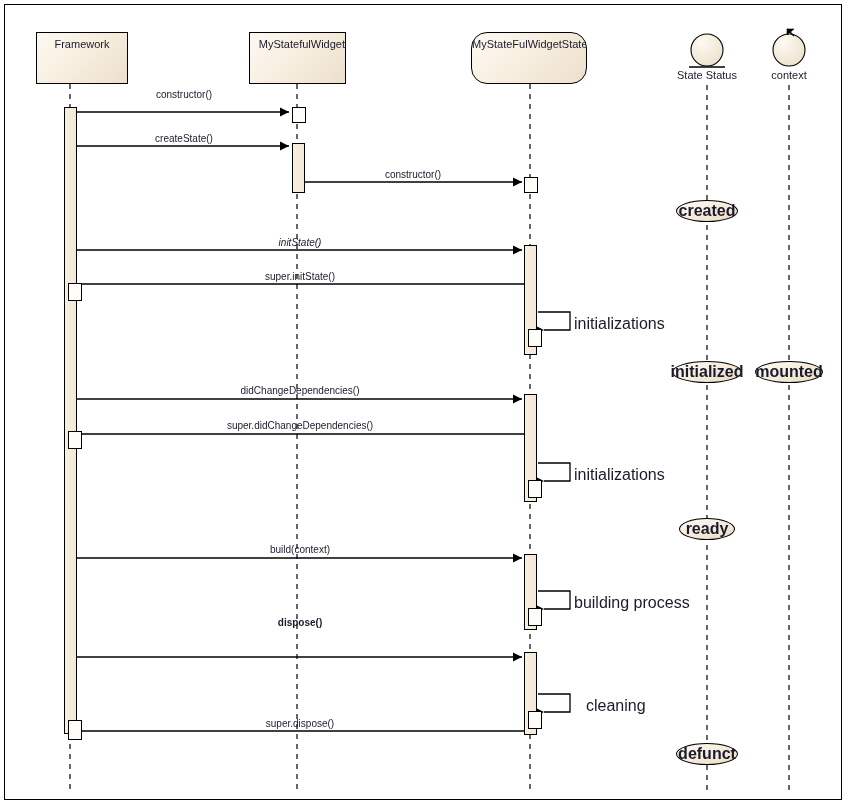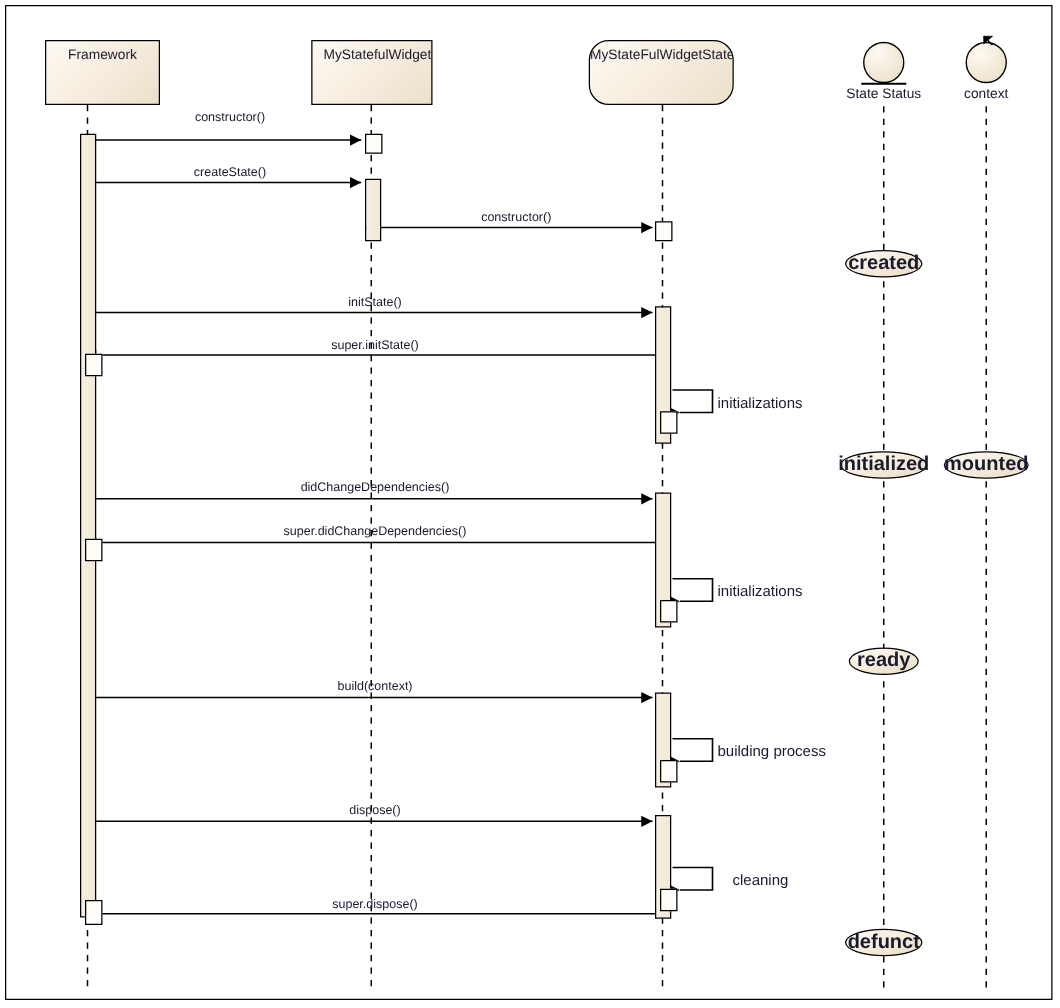--- a/index.html
+++ b/index.html
@@ -32,21 +32,21 @@
     background:linear-gradient(160deg,#fdfaf4 0%,#f4e9d7 60%,#e9dcc6 100%);
     font-size:16px;font-weight:bold;color:#1a1a2e;
     text-align:center;white-space:nowrap;
     display:flex;align-items:center;justify-content:center;
   }
   .msg-label{
     position:absolute;font-size:10px;color:#1a1a2e;white-space:nowrap;
   }
   .msg-label.center{transform:translateX(-50%);text-align:left;}
   .note-label{
-    position:absolute;font-size:12px;color:#1a1a2e;white-space:nowrap;
+    position:absolute;font-size:16px;color:#1a1a2e;white-space:nowrap;
   }
   .act-bar{
     position:absolute;box-sizing:border-box;
     border:1px solid #000;
     background:linear-gradient(90deg,#f7efe1 0%,#f2e8d7 100%);
   }
   .act-bar.small{
     background:#fffdf8;
   }
 </style>
@@ -173,26 +173,26 @@
       <div class="act-bar" style="left: 524px; top: 554px; width: 13px; height: 76px; z-index: 3;"></div>
       <div class="act-bar small" style="left: 528px; top: 608px; width: 14px; height: 18px; z-index: 5;"></div>
       <div class="act-bar" style="left: 524px; top: 652px; width: 13px; height: 83px; z-index: 3;"></div>
       <div class="act-bar small" style="left: 528px; top: 711px; width: 14px; height: 18px; z-index: 5;"></div>
     </div>
 
   <div id="msgs">
       <div class="msg-label center" style="left: 184px; top: 89px;">constructor()</div>
       <div class="msg-label center" style="left: 184px; top: 133px;">createState()</div>
       <div class="msg-label center" style="left: 413px; top: 169px;">constructor()</div>
-      <div class="msg-label center" style="left: 300px; top: 237px;">initState()</div>
+      <div class="msg-label center" style="left: 300px; top: 237px; font-style: italic;">initState()</div>
       <div class="msg-label center" style="left: 300px; top: 271px;">super.initState()</div>
       <div class="msg-label center" style="left: 300px; top: 385px;">didChangeDependencies()</div>
       <div class="msg-label center" style="left: 300px; top: 420px;">super.didChangeDependencies()</div>
       <div class="msg-label center" style="left: 300px; top: 544px;">build(context)</div>
-      <div class="msg-label center" style="left: 300px; top: 643px;">dispose()</div>
+      <div class="msg-label center" style="left: 300px; top: 617px; font-weight: bold;">dispose()</div>
       <div class="msg-label center" style="left: 300px; top: 718px;">super.dispose()</div>
     </div>
 
   <div id="selfs">
       <div class="note-label" style="left: 574px; top: 315px;">initializations</div>
       <div class="note-label" style="left: 574px; top: 466px;">initializations</div>
       <div class="note-label" style="left: 574px; top: 594px;">building process</div>
       <div class="note-label" style="left: 574px; top: 697px; margin-left: 12px;">cleaning</div>
     </div>
 

